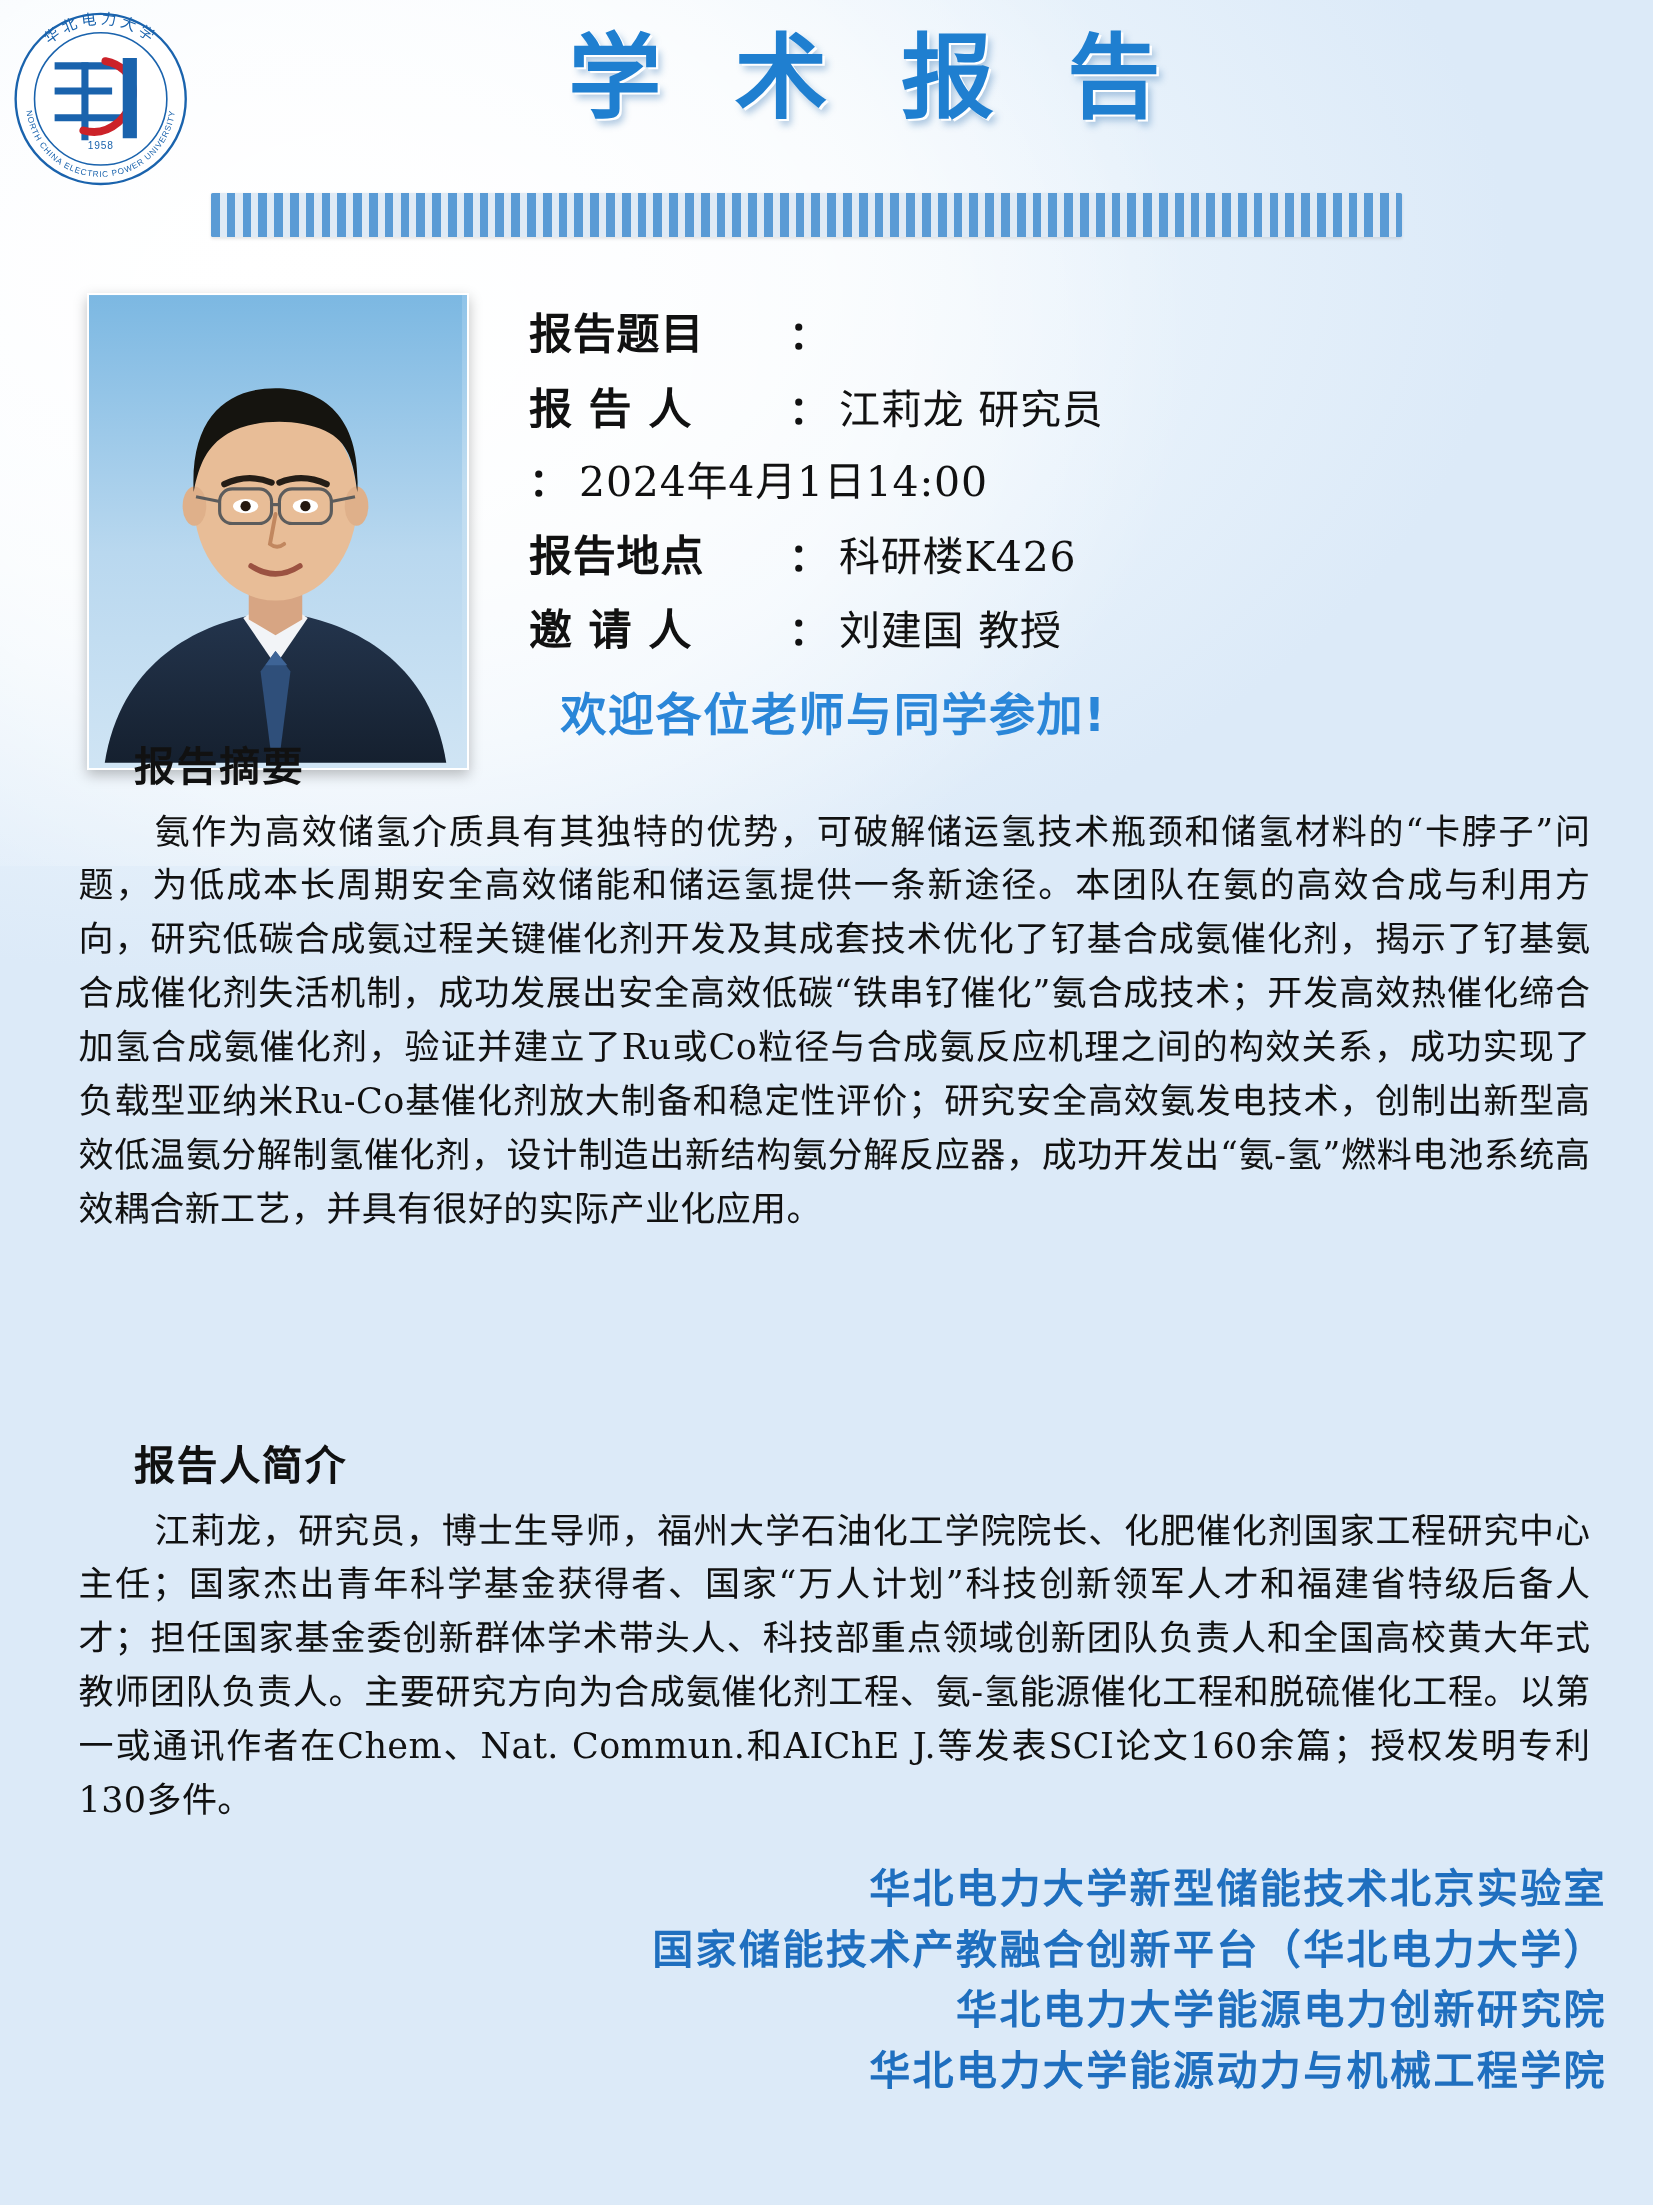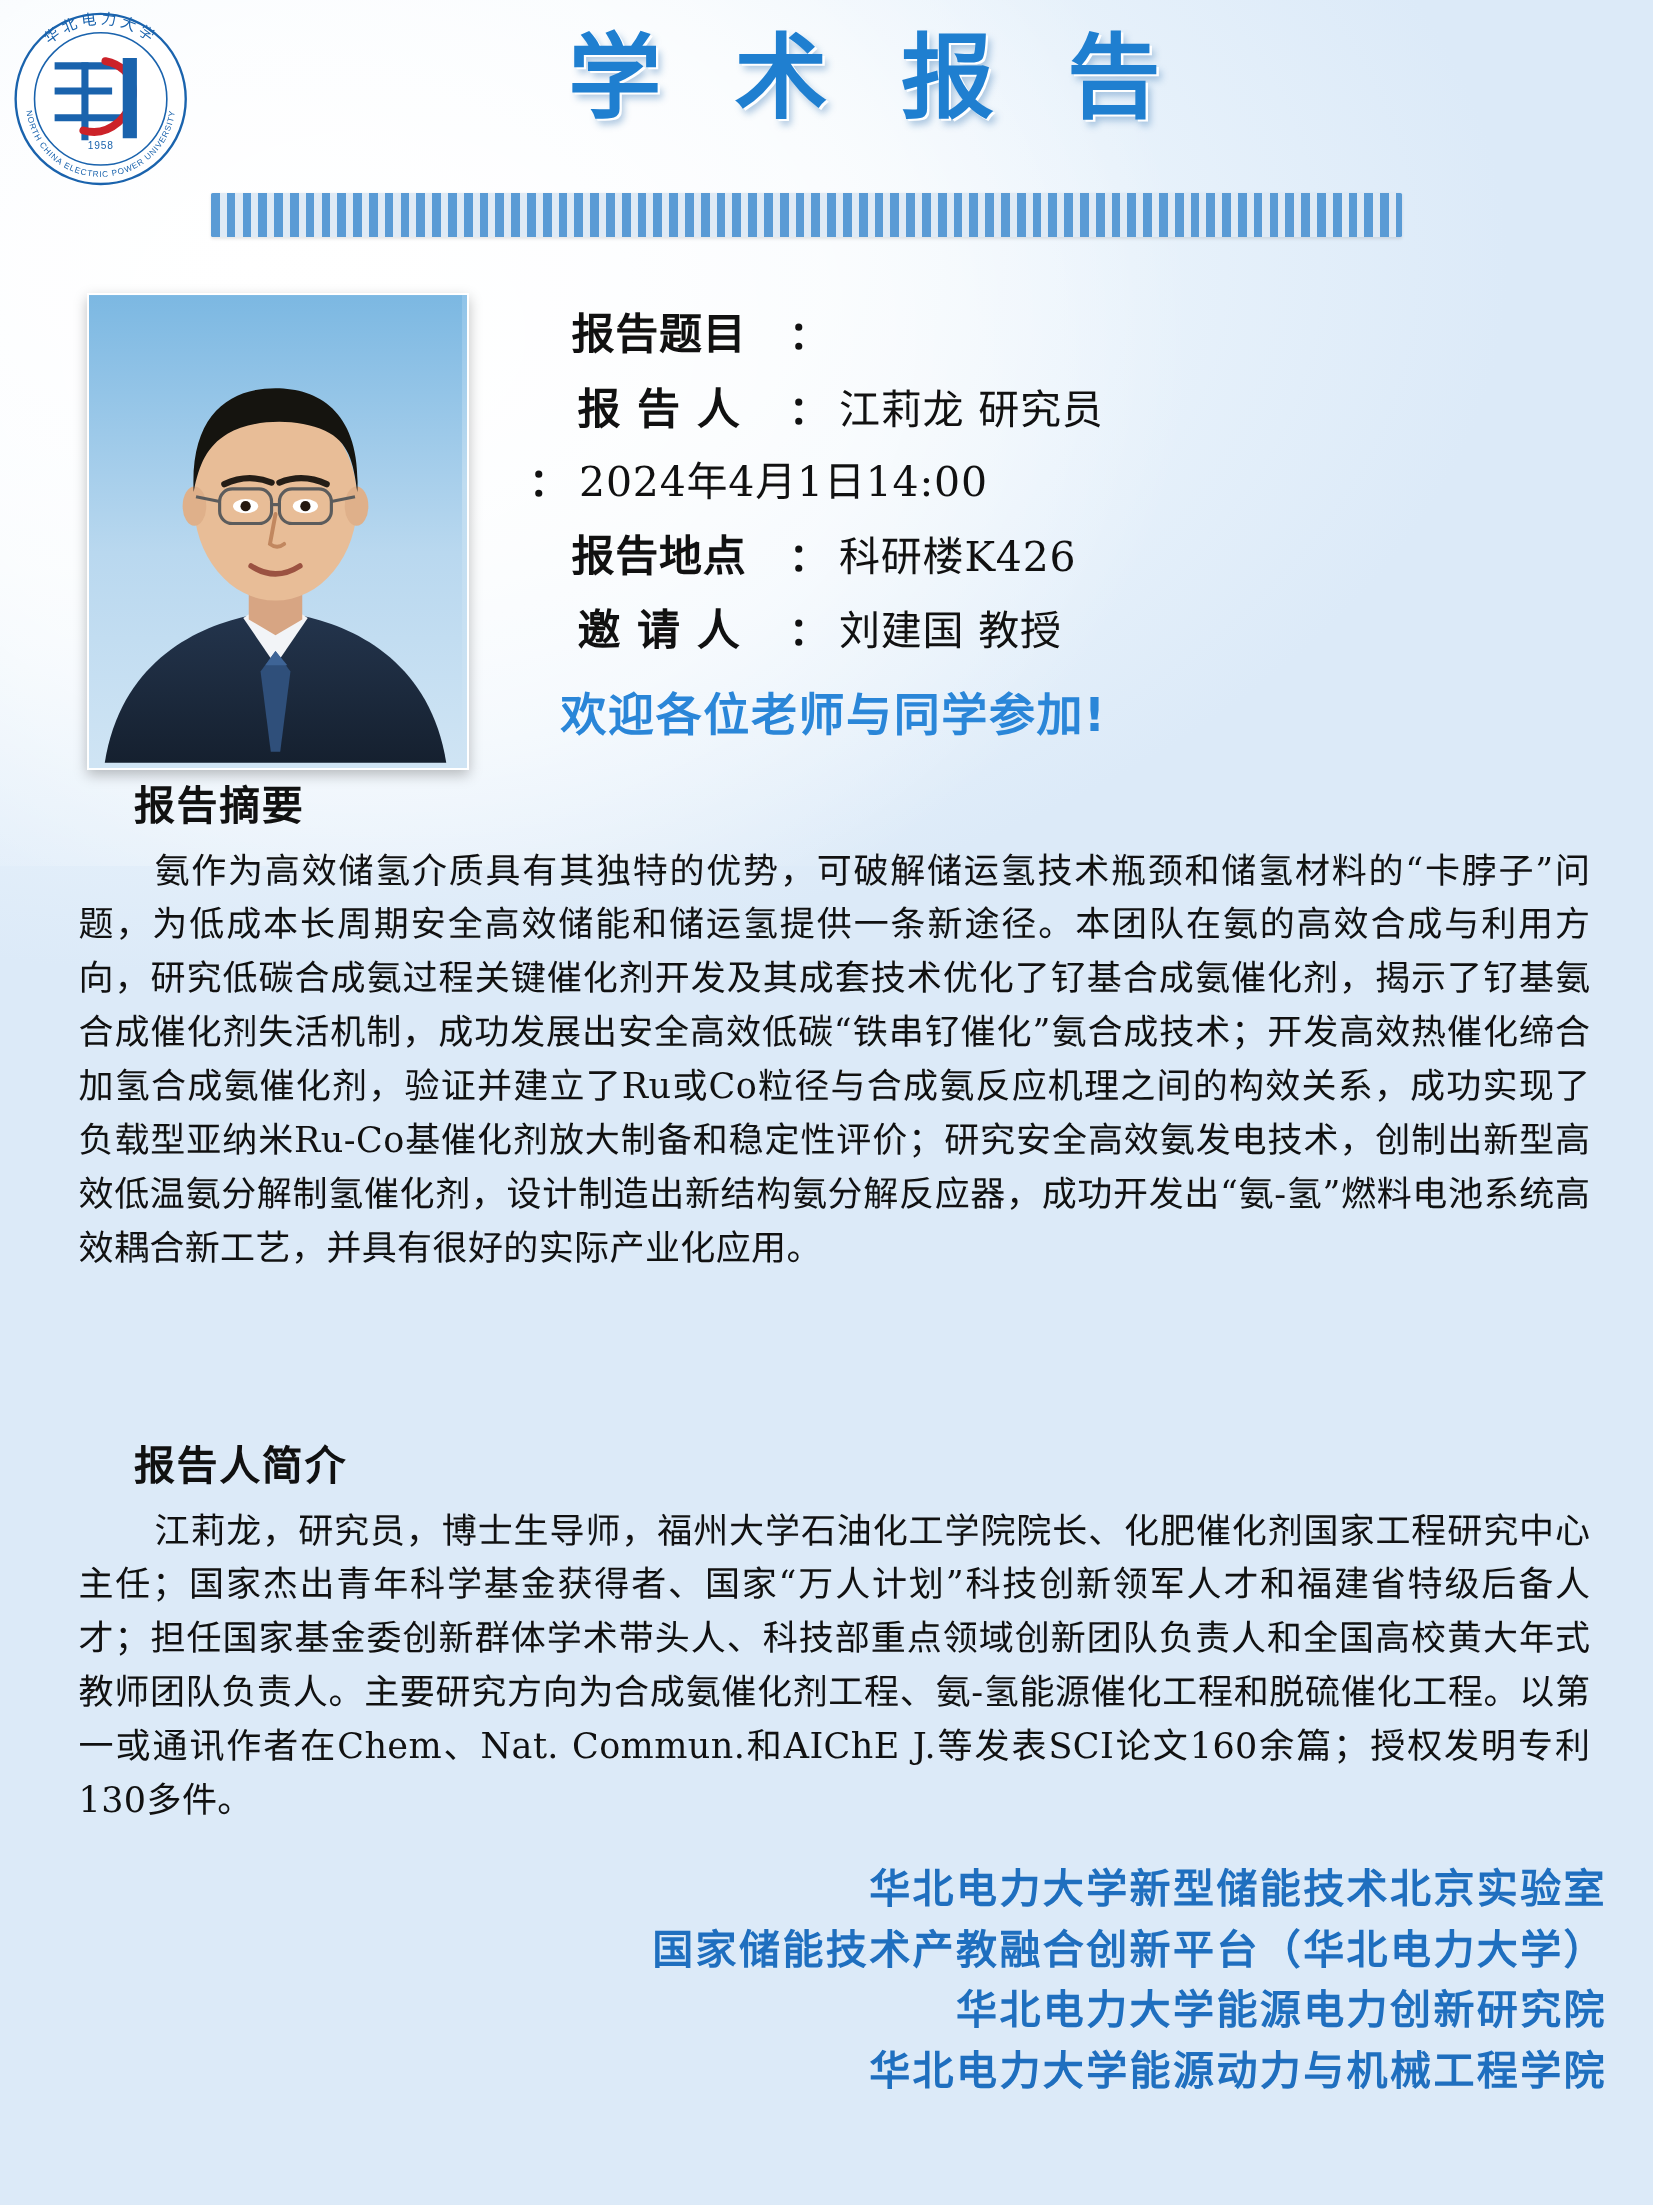--- a/index.html
+++ b/index.html
@@ -108,21 +108,20 @@
     white-space: nowrap;
   }
   .info-label {
     font-family: "DejaVu Serif", "Liberation Serif", serif;
     font-weight: bold;
     font-size: 43px;
     color: #111111;
     width: 260px;
     display: inline-block;
     letter-spacing: 0.8px;
-    text-align: center;
   }
   .info-colon {
     font-weight: bold;
     font-size: 39px;
     color: #111111;
     margin-right: 11px;
   }
   .info-value {
     font-family: "DejaVu Serif", "Liberation Serif", serif;
     font-size: 41px;
@@ -160,21 +159,21 @@
     font-size: 35px;
     line-height: 1.54;
     color: #111111;
     text-align: justify;
     text-justify: inter-ideograph;
     text-indent: 76px;
     padding: 0 23.6px 0 31.5px;
     letter-spacing: 0.4px;
   }
 
-  #abstract-section { top: 772px; }
+  #abstract-section { top: 733px; }
   #bio-section { top: 1432px; }
 
   
   .footer {
     position: absolute;
     right: 47px;
     top: 1859px;
     width: 1496px;
     text-align: right;
   }

